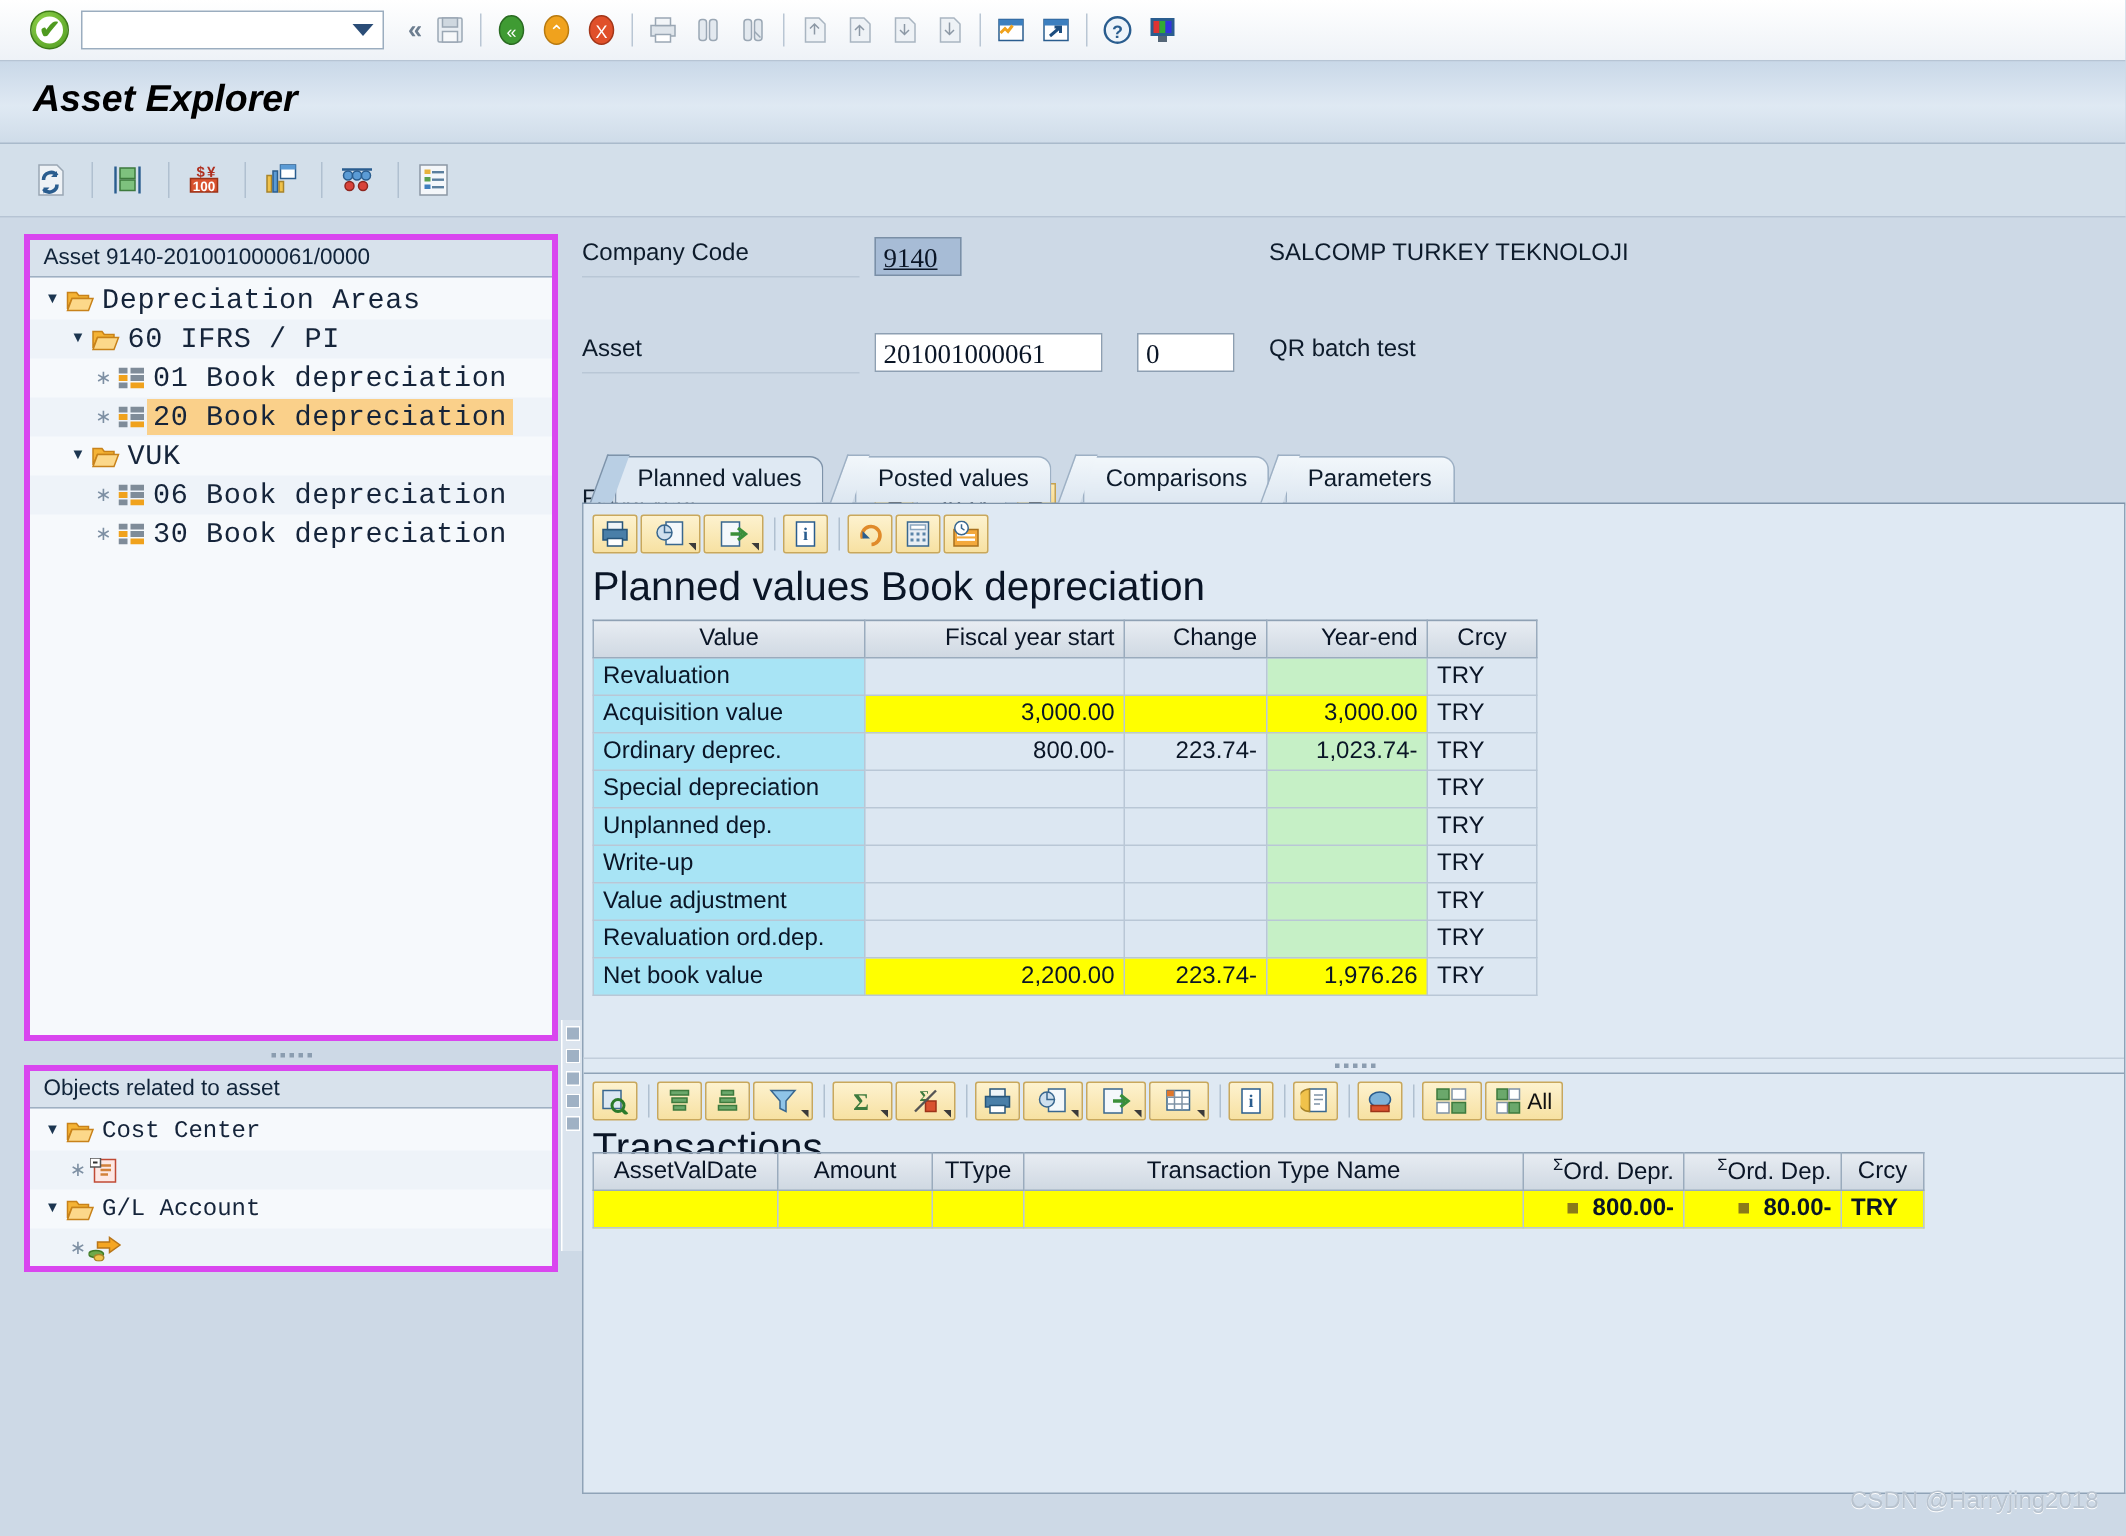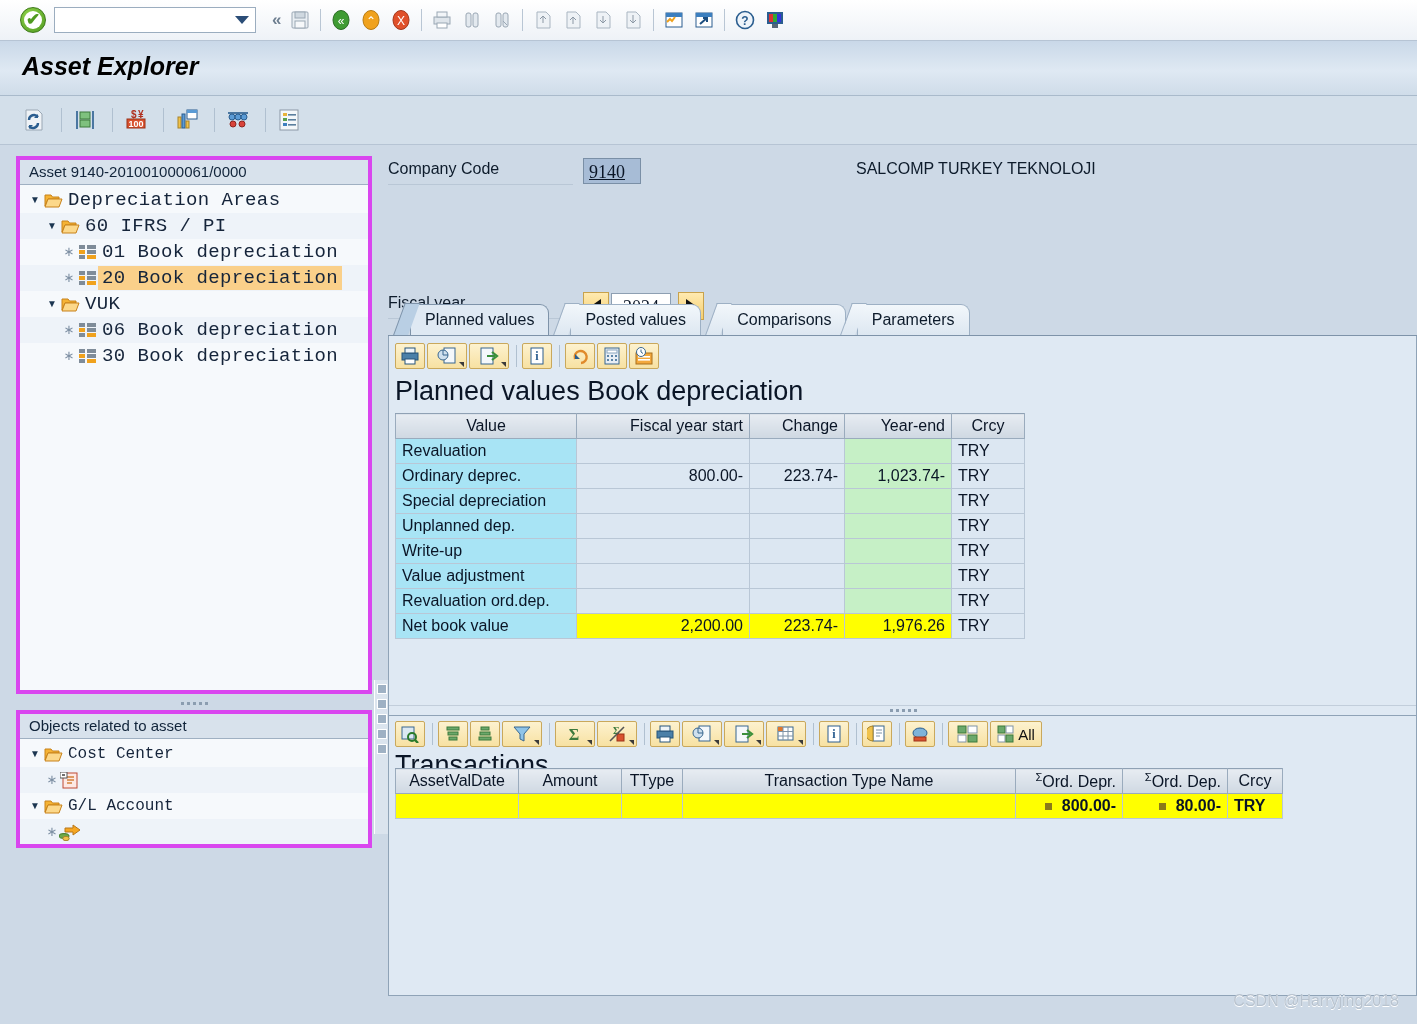--- a/index.html
+++ b/index.html
@@ -596,21 +596,28 @@
       <i></i>
   </div>
 
   <div class="rightcol">
 
     <div class="hdrfields">
       <div class="fldrow" style="top:0;">
         <div class="flabel">Company Code</div>
         <div class="uline"></div>
         <div class="inp selected" style="left:195px;top:2px;width:58px;">9140</div>
-        <div class="descr" style="left:468px;">SALCOMP TURKEY TEKNOLOJI</div>
+        <div class="descr" style="left:458px;">SALCOMP TURKEY TEKNOLOJI</div>
+      </div>
+      <div class="fldrow" style="top:34px;">
+        <div class="flabel">Asset</div>
+        <div class="uline"></div>
+        <div class="inp" style="left:195px;top:2px;width:152px;">201001000061</div>
+        <div class="inp" style="left:370px;top:2px;width:65px;">0</div>
+        <div class="descr" style="left:458px;">QR batch test</div>
       </div>
       <div class="fldrow" style="top:104px;">
         <div class="flabel">Fiscal year</div>
         <div class="uline"></div>
         <div class="ybtn" style="left:195px;top:2px;">
           <span class="tri-l"></span>
         </div>
         <div class="inp" style="left:223px;top:3px;width:60px;text-align:center;padding:0;">2024</div>
         <div class="ybtn" style="left:290px;top:2px;">
           <span class="tri-r"></span>
@@ -701,20 +708,27 @@
                 <th style="width: 60px;">Crcy</th>
               </tr>
             </thead>
           <tbody id="pv-body">
               <tr>
                 <td class="t-lbl">Revaluation</td>
                 <td class="t-num"></td>
                 <td class="t-num"></td>
                 <td class="t-num t-green"></td>
                 <td class="t-crcy">TRY</td>
+              </tr>
+              <tr>
+                <td class="t-lbl">Acquisition value</td>
+                <td class="t-num t-yellow">3,000.00</td>
+                <td class="t-num t-yellow"></td>
+                <td class="t-num t-yellow">3,000.00</td>
+                <td class="t-crcy t-yellow">TRY</td>
               </tr>
               <tr>
                 <td class="t-lbl">Ordinary deprec.</td>
                 <td class="t-num">800.00-</td>
                 <td class="t-num">223.74-</td>
                 <td class="t-num t-green">1,023.74-</td>
                 <td class="t-crcy">TRY</td>
               </tr>
               <tr>
                 <td class="t-lbl">Special depreciation</td>

